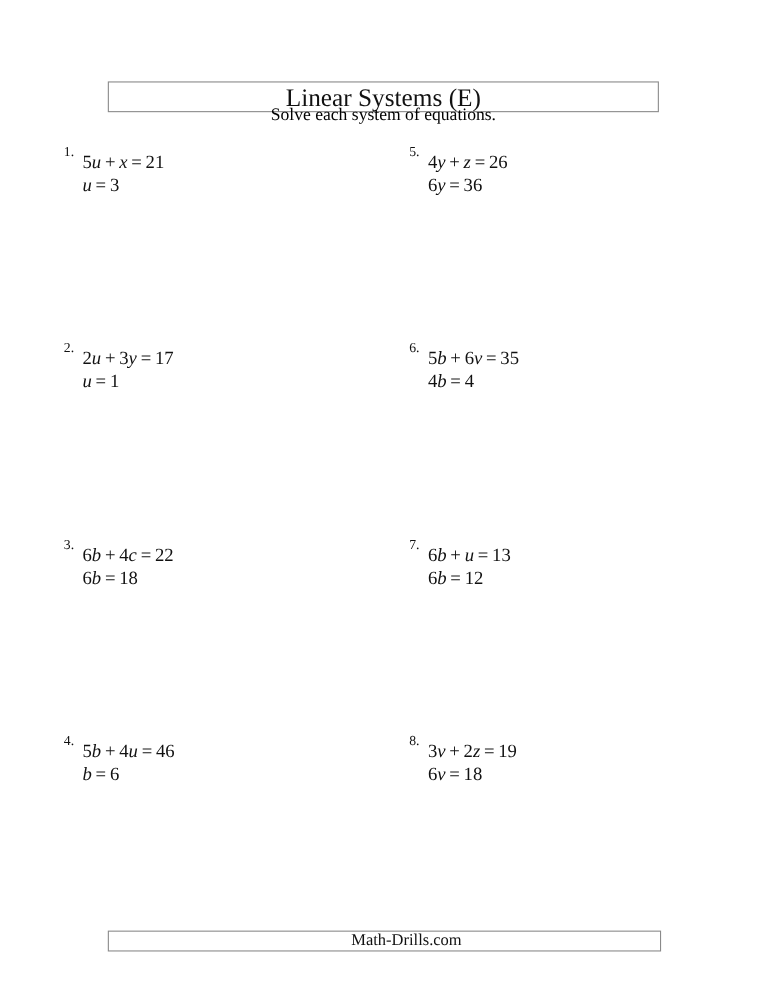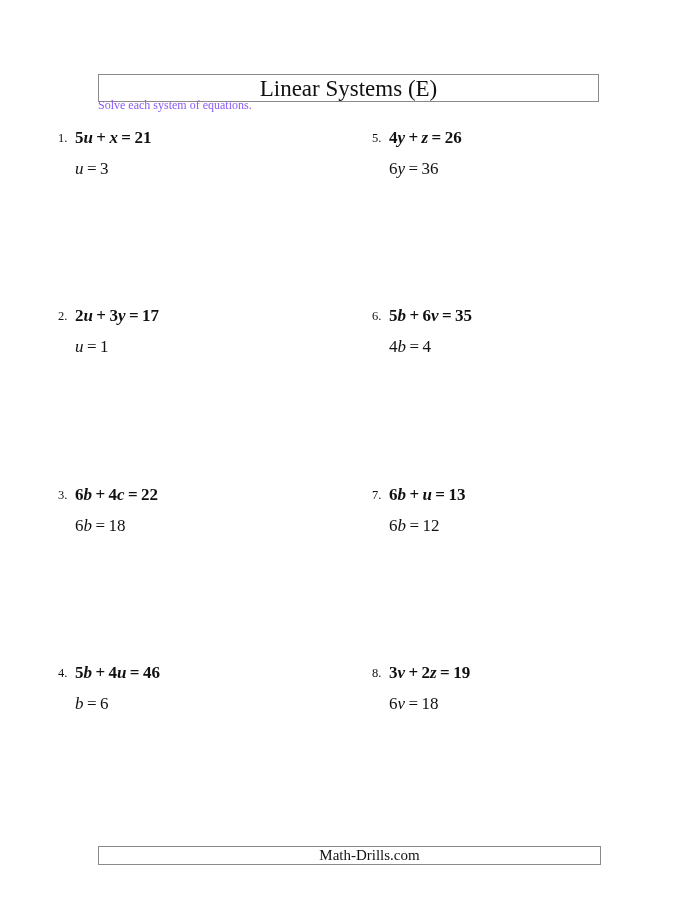--- a/index.html
+++ b/index.html
@@ -31,23 +31,24 @@
     .title-text {
       font-size: 23px;
       line-height: 1;
       color: #111;
     }
     .instructions {
       position: absolute;
       left: 98px;
       width: 501px;
       top: 96px;
-      font-size: 12px;
+      text-align: center;
+      font-size: 16px;
       line-height: 18px;
-      color: #8b5cf6;
+      color: #000000;
     }
     .problem {
       position: absolute;
       font-size: 17px;
       line-height: 17px;
       color: #111;
     }
     .problem .num {
       position: absolute;
       left: 0;
@@ -55,21 +56,21 @@
       font-size: 12.5px;
       line-height: 17px;
       width: 18px;
       text-align: left;
     }
     .problem .eq {
       position: absolute;
       left: 17px;
       white-space: nowrap;
     }
-    .problem .eq1 { top: 1px; font-weight: bold; }
+    .problem .eq1 { top: 11px; }
     .problem .eq2 { top: 32px; }
     .eq i { font-style: italic; }
     .footer-box {
       position: absolute;
       left: 98px;
       top: 846px;
       width: 503px;
       height: 19px;
       border: 1px solid #8a8a8a;
       box-sizing: border-box;

